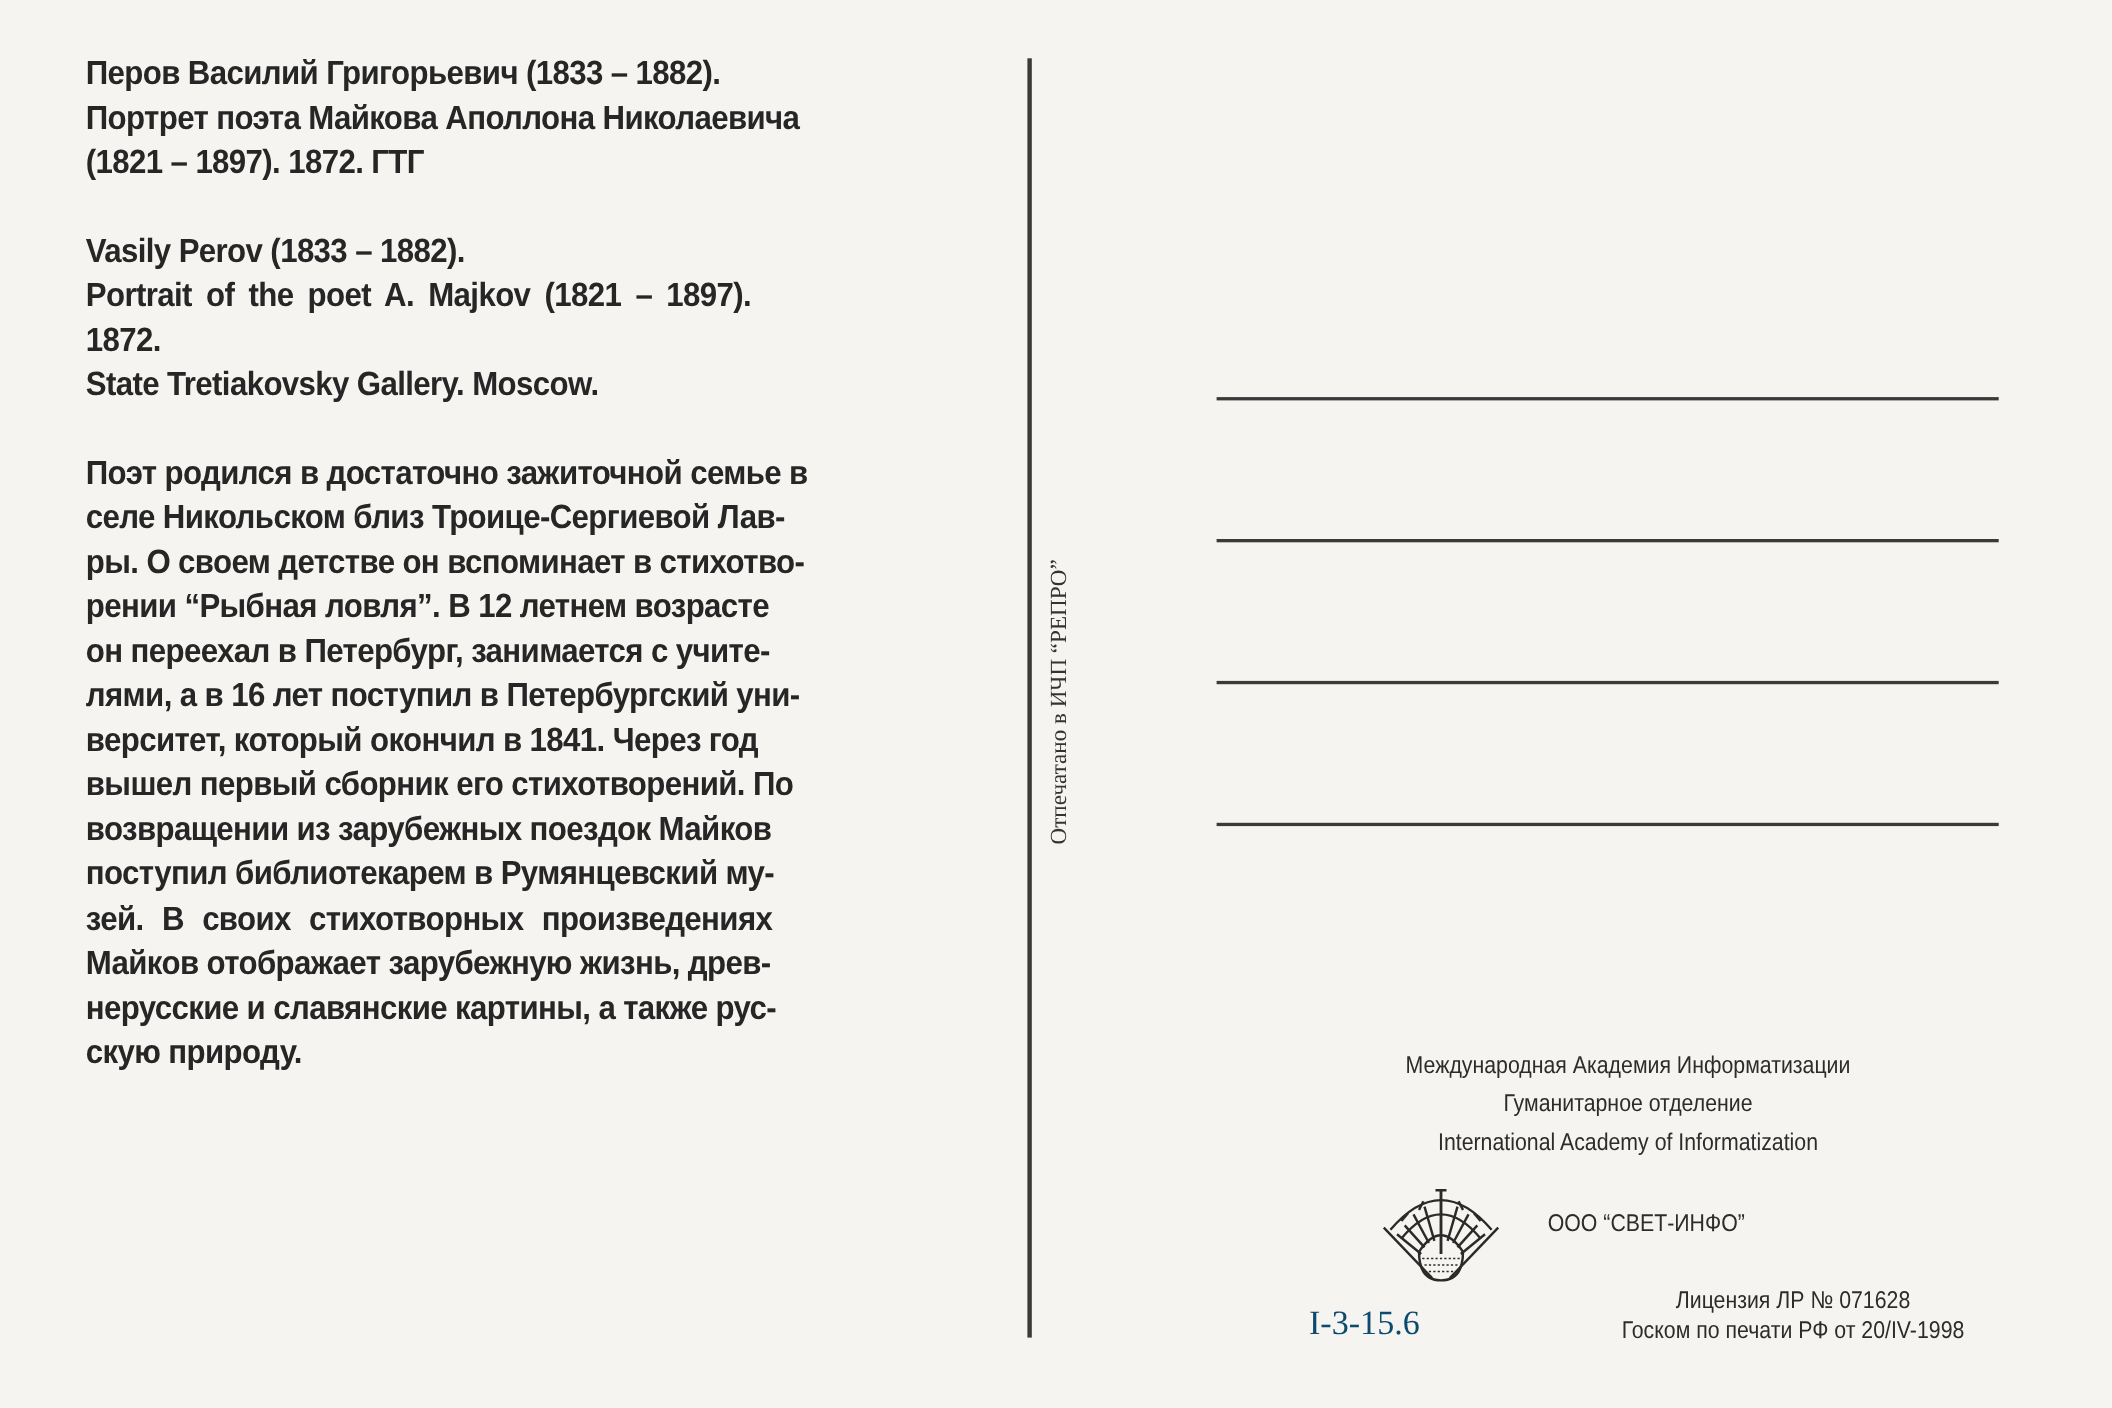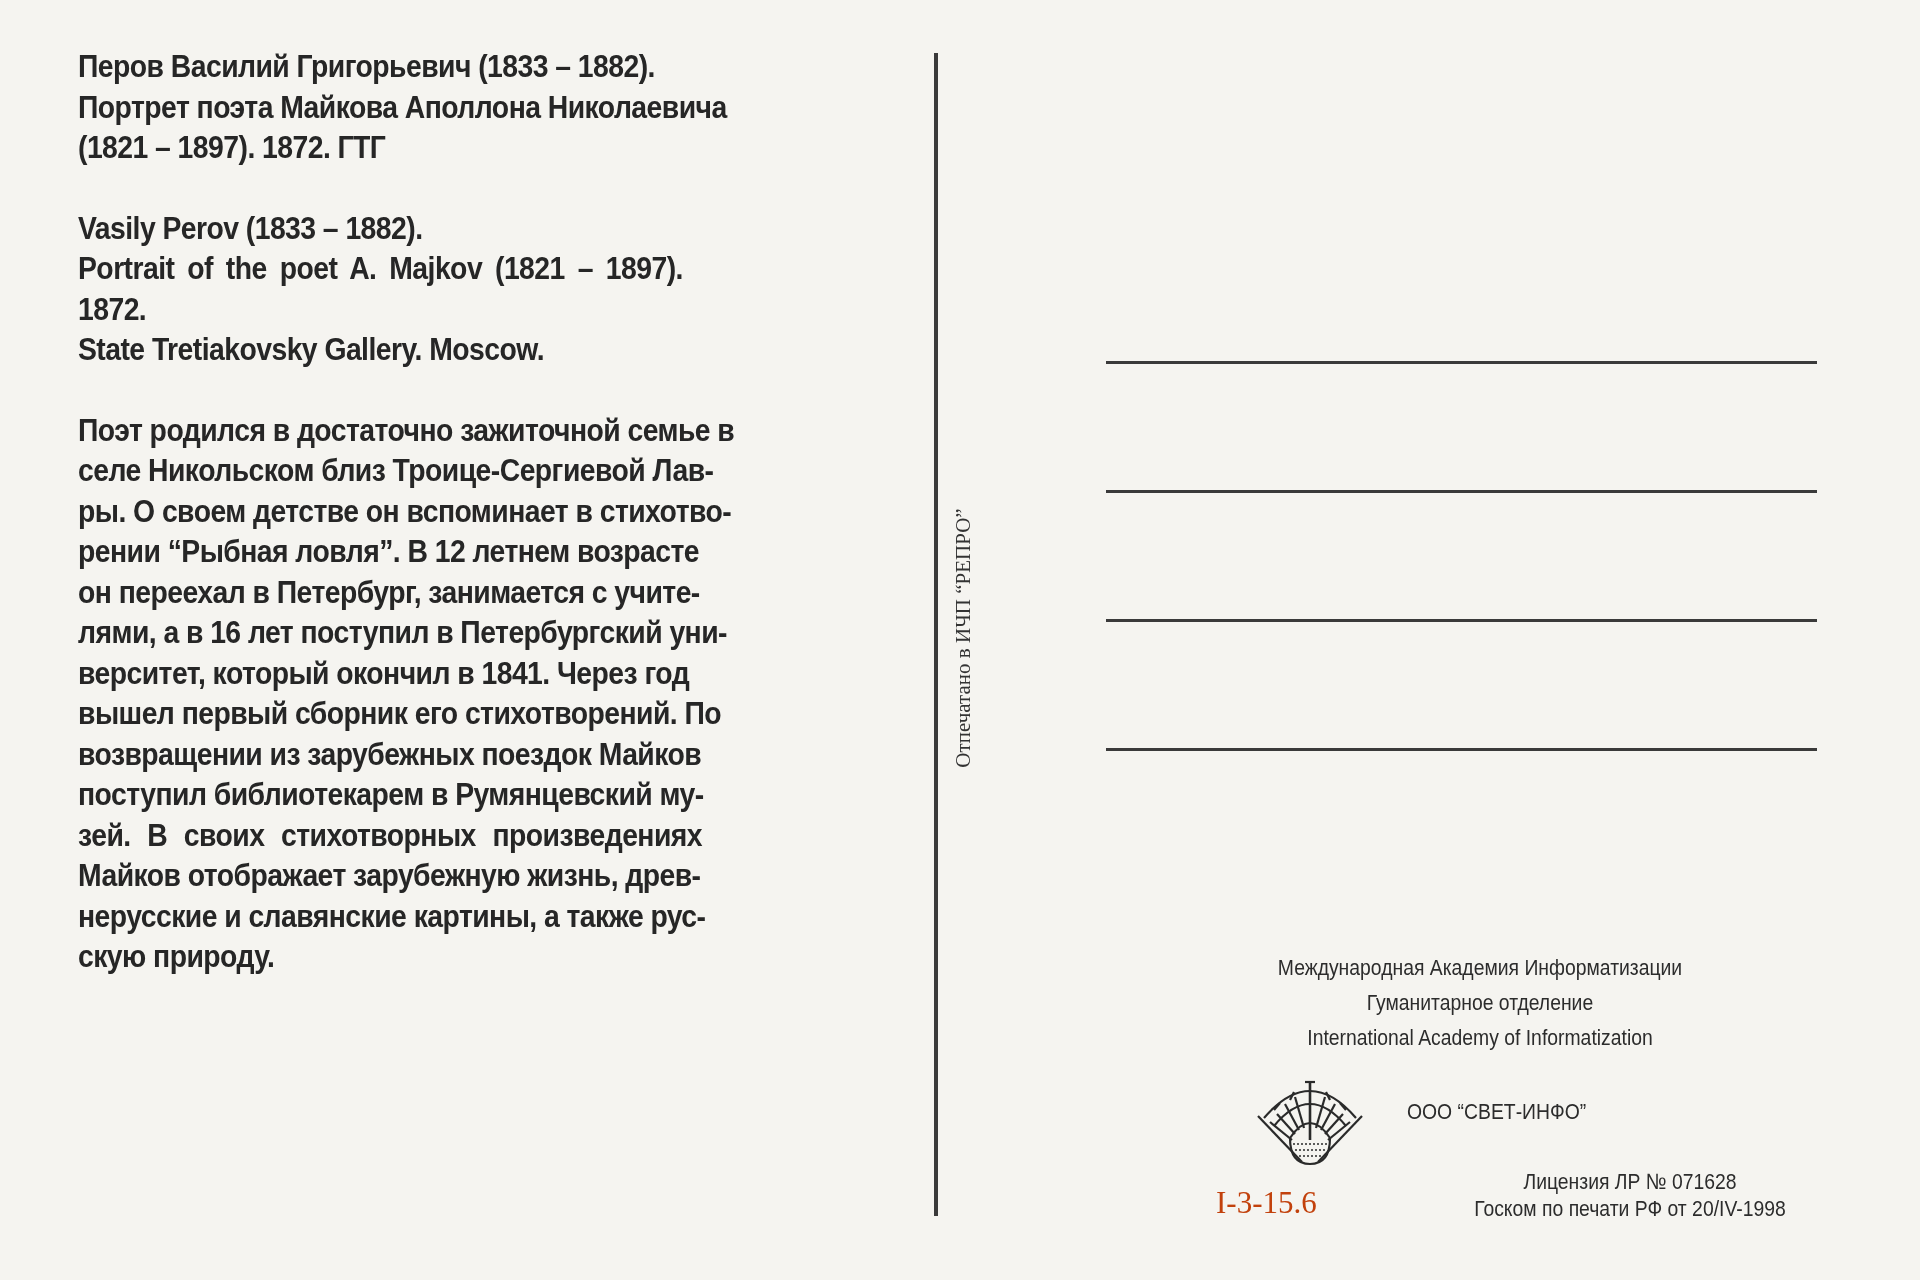--- a/index.html
+++ b/index.html
@@ -33,22 +33,22 @@
     position:absolute; left:1200px; top:950px; width:560px; text-align:center;
     font-size:22px; line-height:35px; color:#2c2c2c;
     transform:scaleX(0.88); transform-origin:center top;
   }
   .logo { position:absolute; left:1250px; top:1078px; width:120px; height:90px; }
   .publisher {
     position:absolute; left:1407px; top:1099px; font-size:22px; color:#2c2c2c;
     transform:scaleX(0.88); transform-origin:left top; white-space:nowrap;
   }
   .code {
-    position:absolute; left:1216px; top:1185px;
-    font-family:"Liberation Serif", serif; font-size:31px; color:#c2410c;
+    position:absolute; left:1190px; top:1185px;
+    font-family:"Liberation Serif", serif; font-size:31px; color:#0c4a6e;
   }
   .license {
     position:absolute; left:1400px; top:1168px; width:460px; text-align:center;
     font-size:22px; line-height:27px; color:#2c2c2c;
     transform:scaleX(0.88); transform-origin:center top;
   }
 </style>
 </head>
 <body>
 

